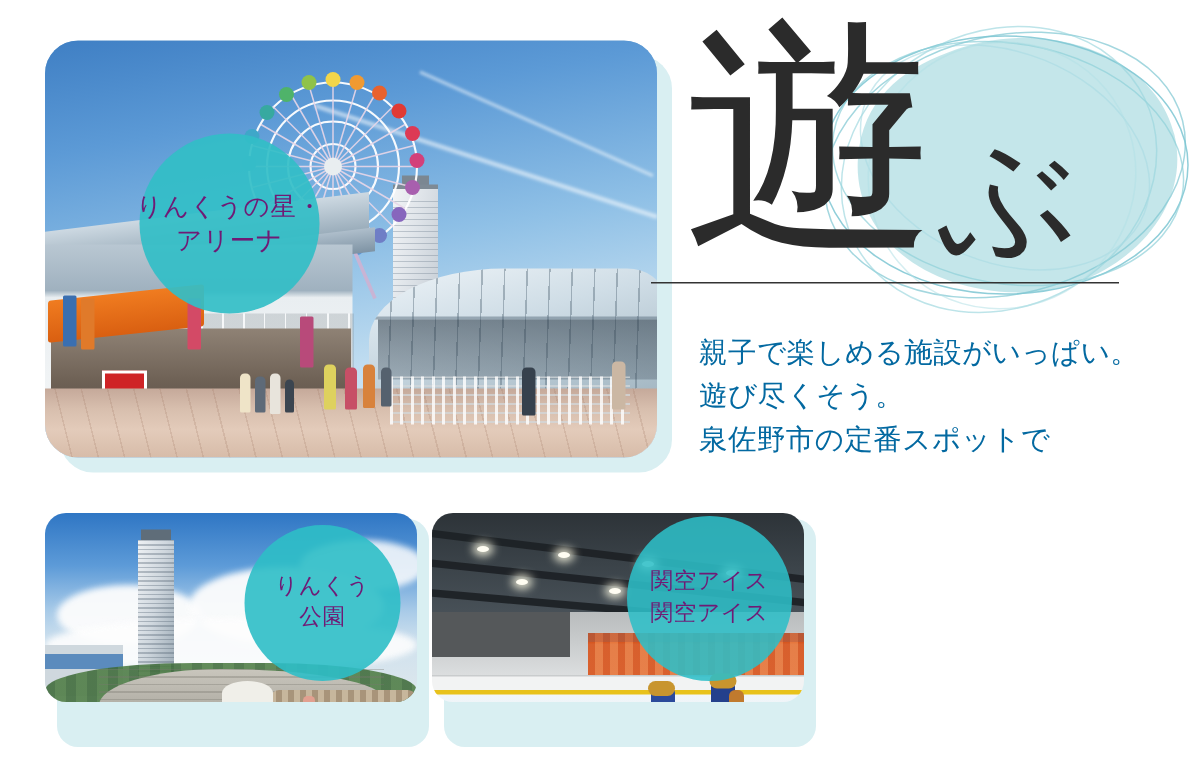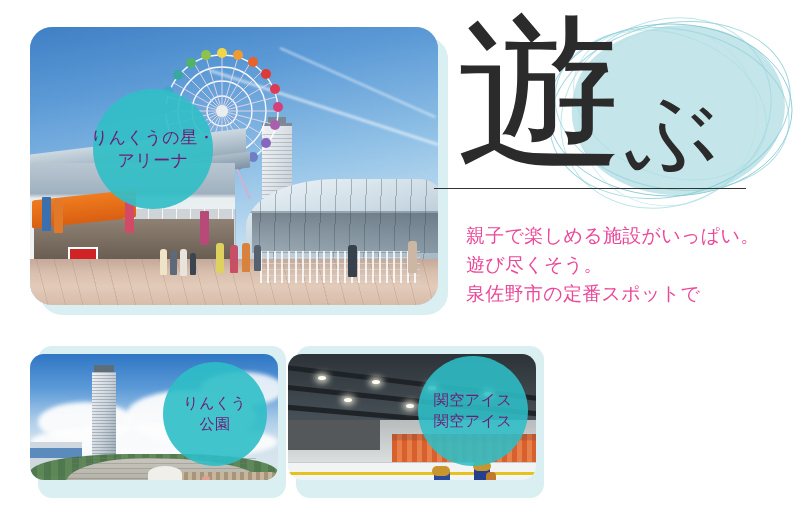--- a/index.html
+++ b/index.html
@@ -153,34 +153,34 @@
     position:absolute;left:95px;top:152px;
     font-size:42px;font-weight:700;letter-spacing:1px;
     color:#ffffff;
     -webkit-text-stroke:1.4px #6d6d6d;
     font-family:"Liberation Sans","DejaVu Sans",sans-serif;
   }
 
   
   .desc{
     position:absolute;left:466px;top:222px;width:320px;
-    font-size:19px;line-height:1.52;color:#ec4899;
+    font-size:19px;line-height:1.52;color:#0369a1;
     letter-spacing:.3px;
   }
   .desc div{white-space:nowrap;}
 
   
   .thumb-wrap{position:absolute;top:338px;width:255px;height:160px;}
   .t1{left:30px;} .t2{left:288px;} .t3{left:543px;}
   .thumb-frame{
     position:absolute;left:8px;top:8px;width:248px;height:152px;
     background:#d9eff2;border-radius:14px;
   }
   .thumb-photo{
-    position:absolute;left:0;top:16px;width:248px;height:126px;
+    position:absolute;left:0;top:4px;width:248px;height:126px;
     border-radius:14px;overflow:hidden;
   }
 
   
   .p1-sky{position:absolute;inset:0;background:linear-gradient(to bottom,#2f76c4 0%,#5d9bd8 28%,#a9cbe8 52%,#cfe1ee 68%,#dfe8ec 100%);}
   .cloud{position:absolute;background:#fdfdfd;border-radius:50%;filter:blur(2px);opacity:.95;}
   .p1-tower{
     position:absolute;left:62px;top:18px;width:24px;height:92px;
     background:linear-gradient(100deg,#eef1f4 0%,#cfd7de 48%,#9fadb8 100%);
   }

